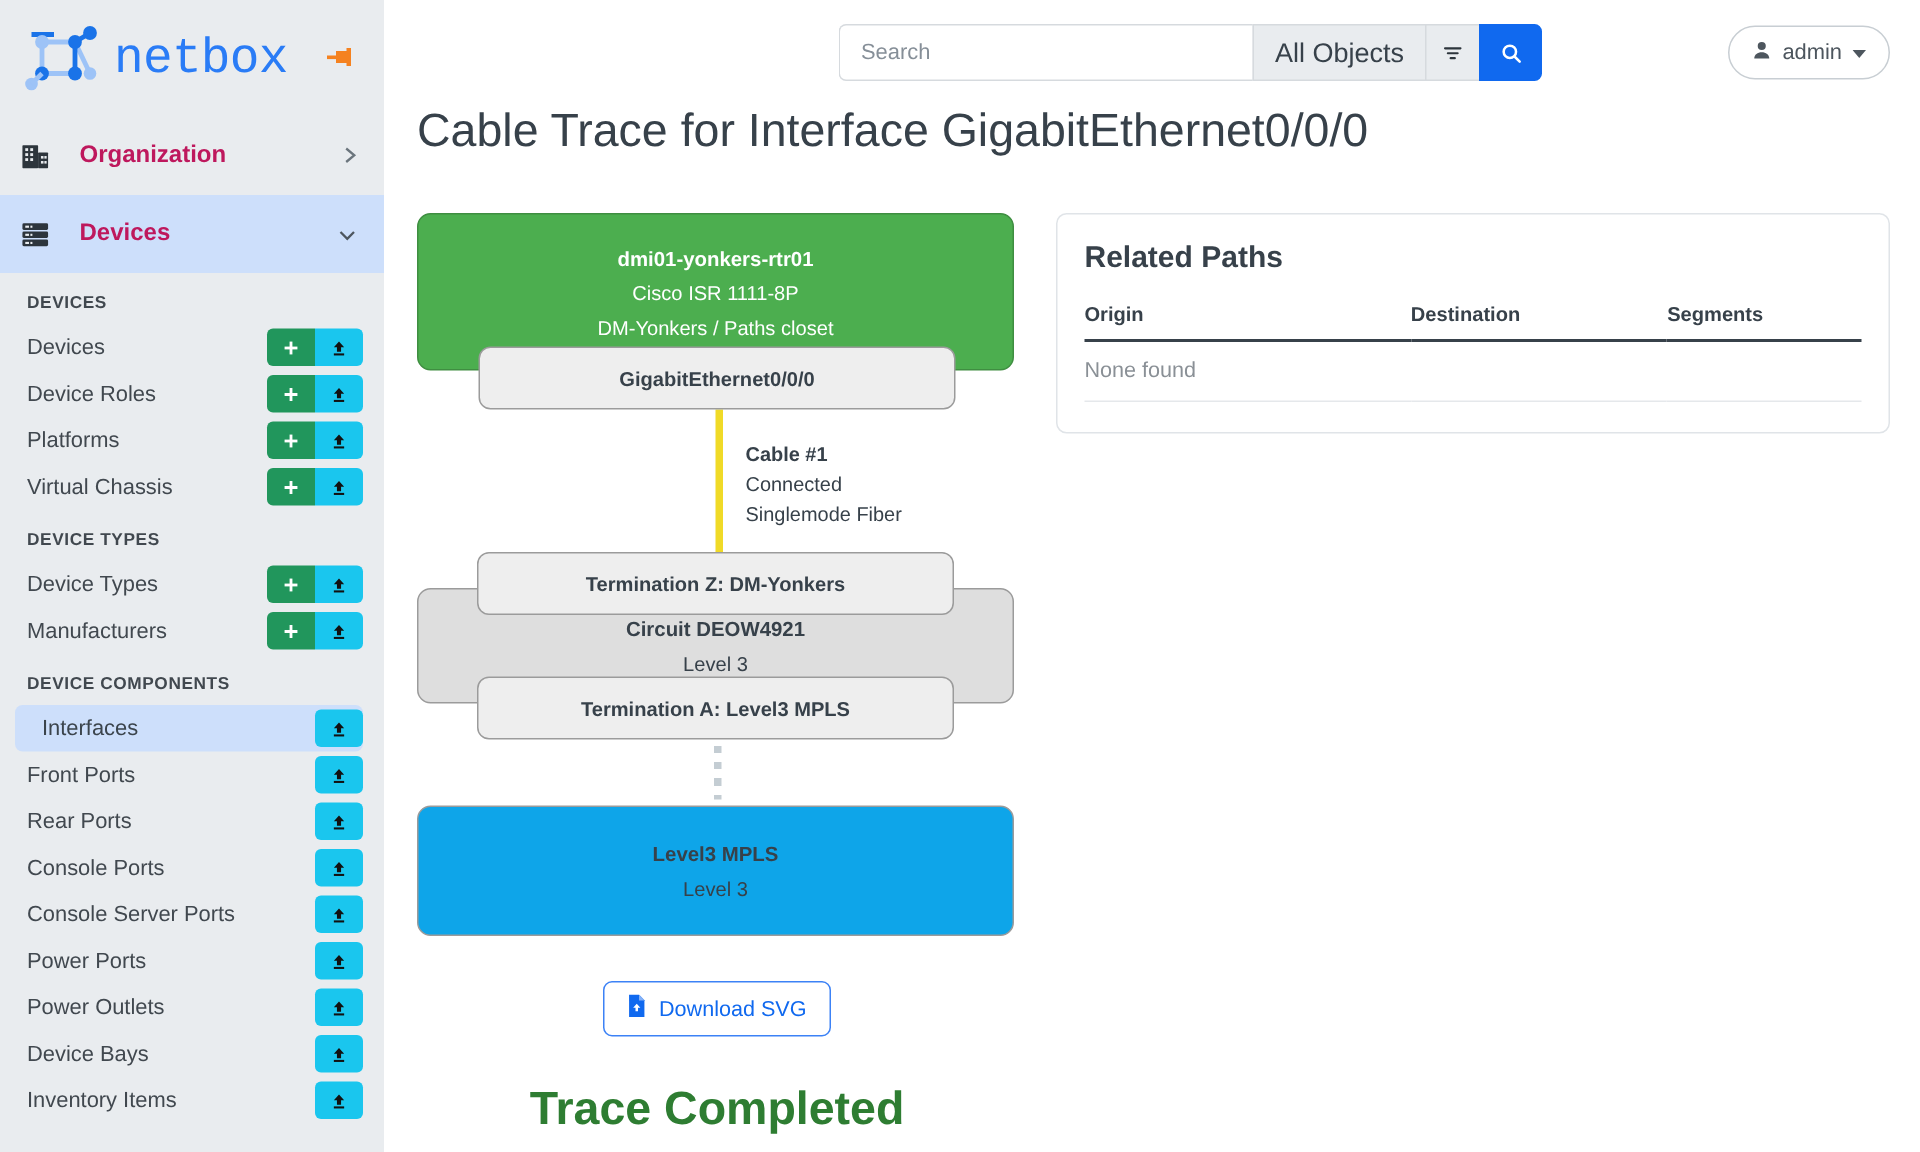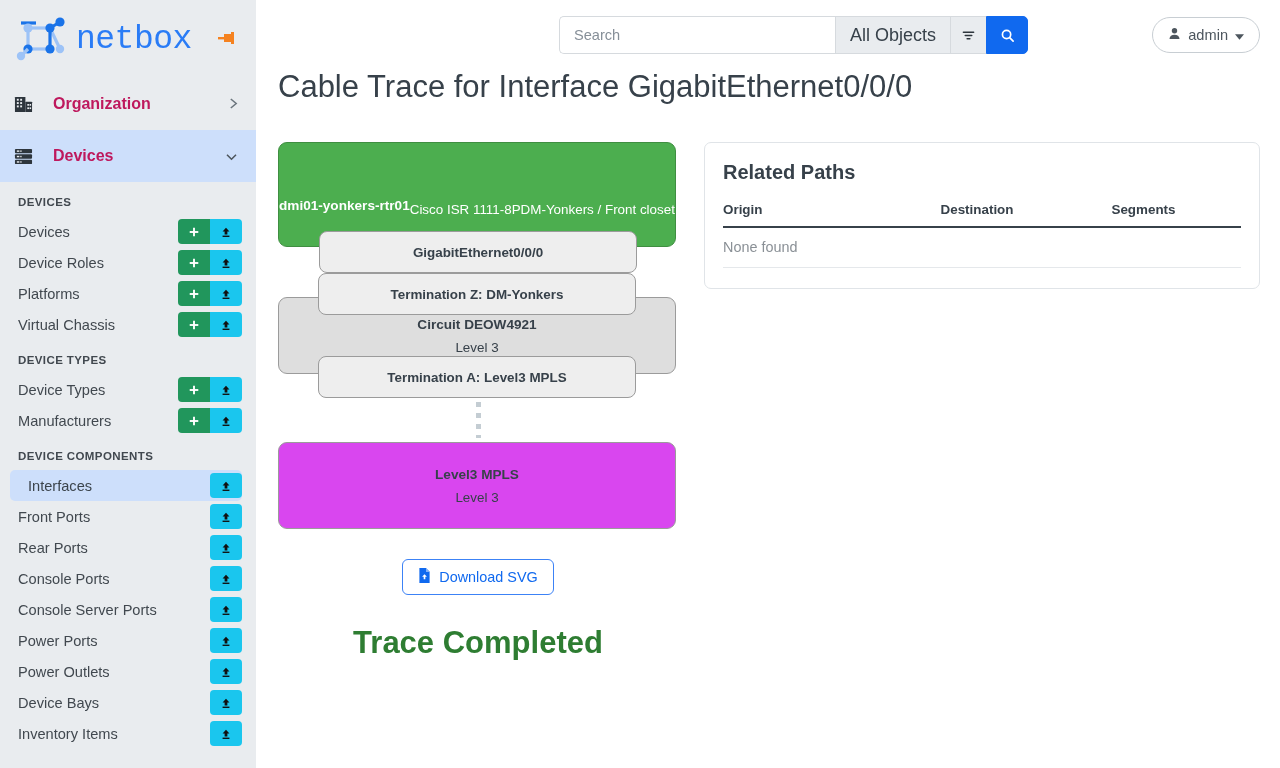--- a/index.html
+++ b/index.html
@@ -129,21 +129,21 @@
   .content { display: flex; padding: 38px 20px 0 22px; gap: 26px; }
   .trace-col { width: 400px; flex: 0 0 400px; }
   .side-col { flex: 1; }
 
   
   .trace { position: relative; }
   .node-device {
     background: #4cae4f; border: 1px solid #3f8e41;
     border-radius: 9px;
     height: 105px; width: 398px;
-    display: flex; 
+    display: flex; flex-direction: column;
     align-items: center; justify-content: flex-start;
     padding-top: 22px; color: #fff;
     position: relative; z-index: 1;
   }
   .node-device .nd-name { font-size: 13.6px; font-weight: 700; }
   .node-device .nd-sub { font-size: 13.4px; margin-top: 8px; font-weight: 400; }
 
   .node-term {
     width: 318px; margin: -16px auto 0 auto;
     background: #eeeeee; border: 1px solid #9b9b9b;
@@ -182,21 +182,21 @@
 
   .dash-seg { height: 44px; width: 398px; position: relative; }
   .dash-line {
     position: absolute; left: 198px; top: 4px;
     width: 5px; height: 36px;
     background: repeating-linear-gradient(
       to bottom, #c4cdd3 0px, #c4cdd3 5px, transparent 5px, transparent 11px);
   }
 
   .node-provider {
-    background: #d946ef; border: 1px solid #9b9b9b;
+    background: #0ea5e9; border: 1px solid #9b9b9b;
     border-radius: 9px; width: 398px; height: 87px;
     display: flex; flex-direction: column;
     align-items: center; justify-content: center;
   }
   .node-provider .np-title { font-size: 13.6px; font-weight: 700; color: #37414a; }
   .node-provider .np-sub { font-size: 13.4px; color: #37414a; margin-top: 8px; }
 
   .dl-wrap { display: flex; justify-content: center; margin-top: 30px; }
   .dl-btn {
     display: inline-flex; align-items: center; gap: 8px;
@@ -573,27 +573,35 @@
     <h1 class="page-title">Cable Trace for Interface GigabitEthernet0/0/0</h1>
 
     <div class="content">
 
       <div class="trace-col">
         <div class="trace">
 
           <div class="node-device">
             <div class="nd-name">dmi01-yonkers-rtr01</div>
             <div class="nd-sub">Cisco ISR 1111-8P</div>
-            <div class="nd-sub">DM-Yonkers / Front closet</div>
+            <div class="nd-sub">DM-Yonkers / Paths closet</div>
           </div>
 
           <div class="node-term">
             <span>GigabitEthernet0/0/0</span>
           </div>
 
+          <div class="cable-seg">
+            <div class="cable-line"></div>
+            <div class="cable-info">
+              <div class="ci-title">Cable #1</div>
+              <div>Connected</div>
+              <div>Singlemode Fiber</div>
+            </div>
+          </div>
 
           <div class="circuit-block">
             <div class="node-term term-top">
               <span>Termination Z: DM-Yonkers</span>
             </div>
             <div class="circuit-body">
               <div class="cb-title">Circuit DEOW4921</div>
               <div class="cb-sub">Level 3</div>
             </div>
             <div class="node-term term-bottom" style="position:relative;z-index:3;">

